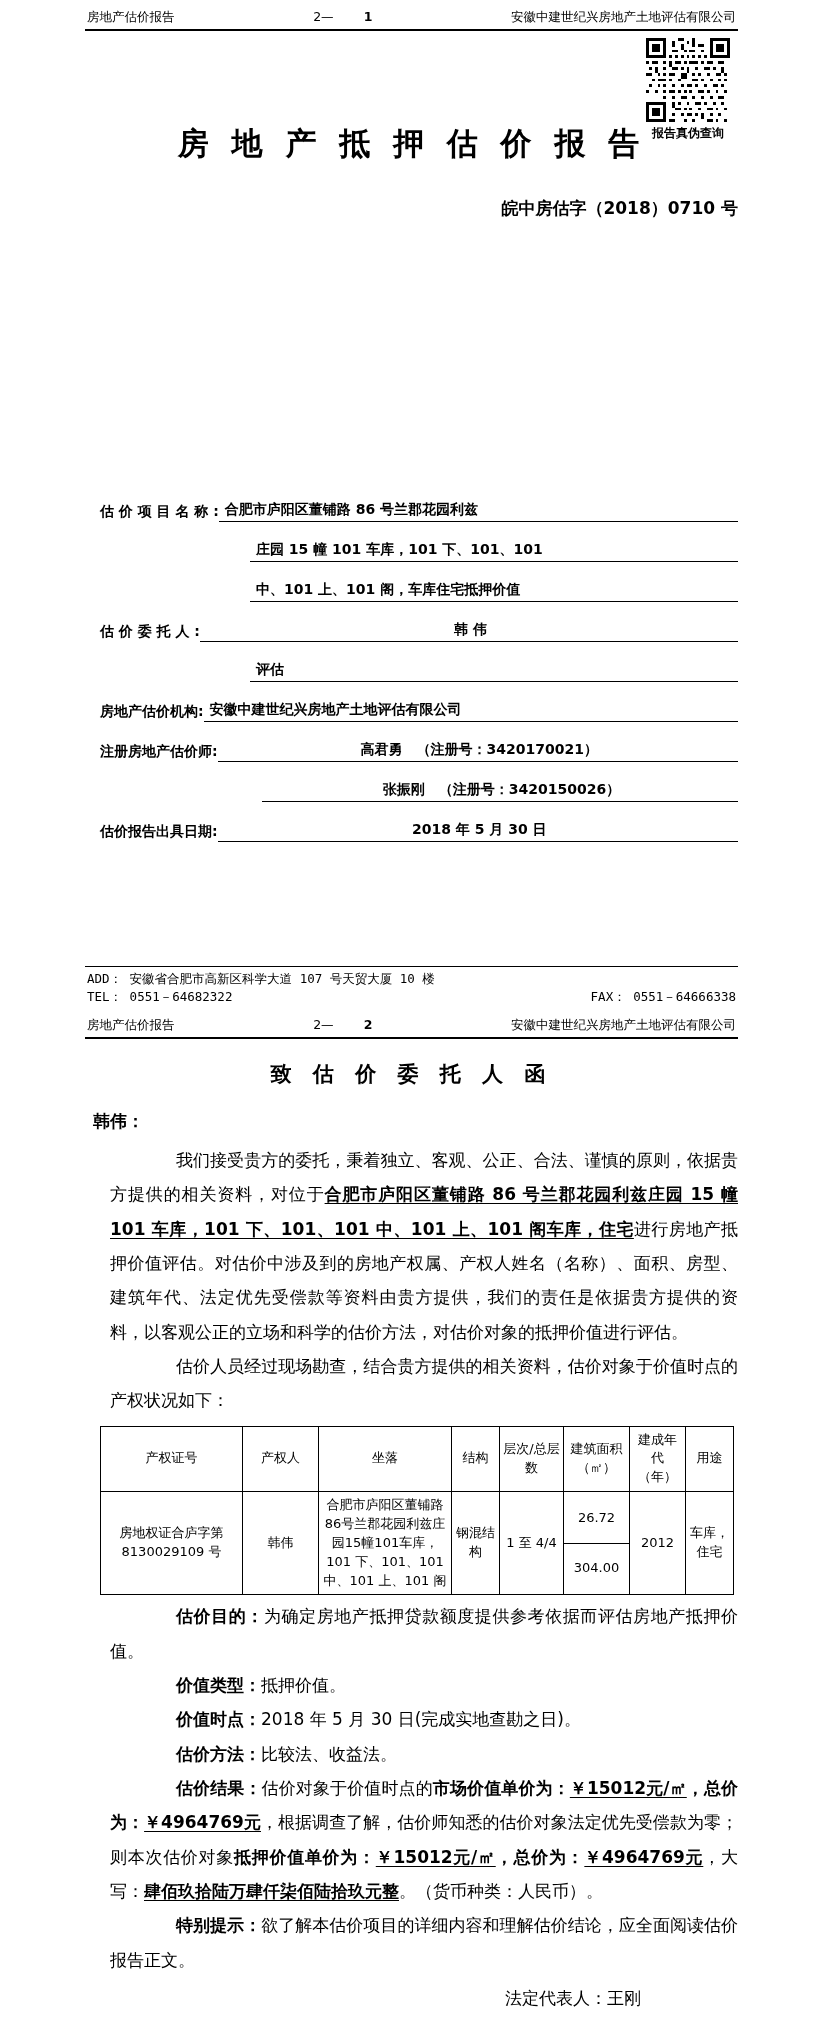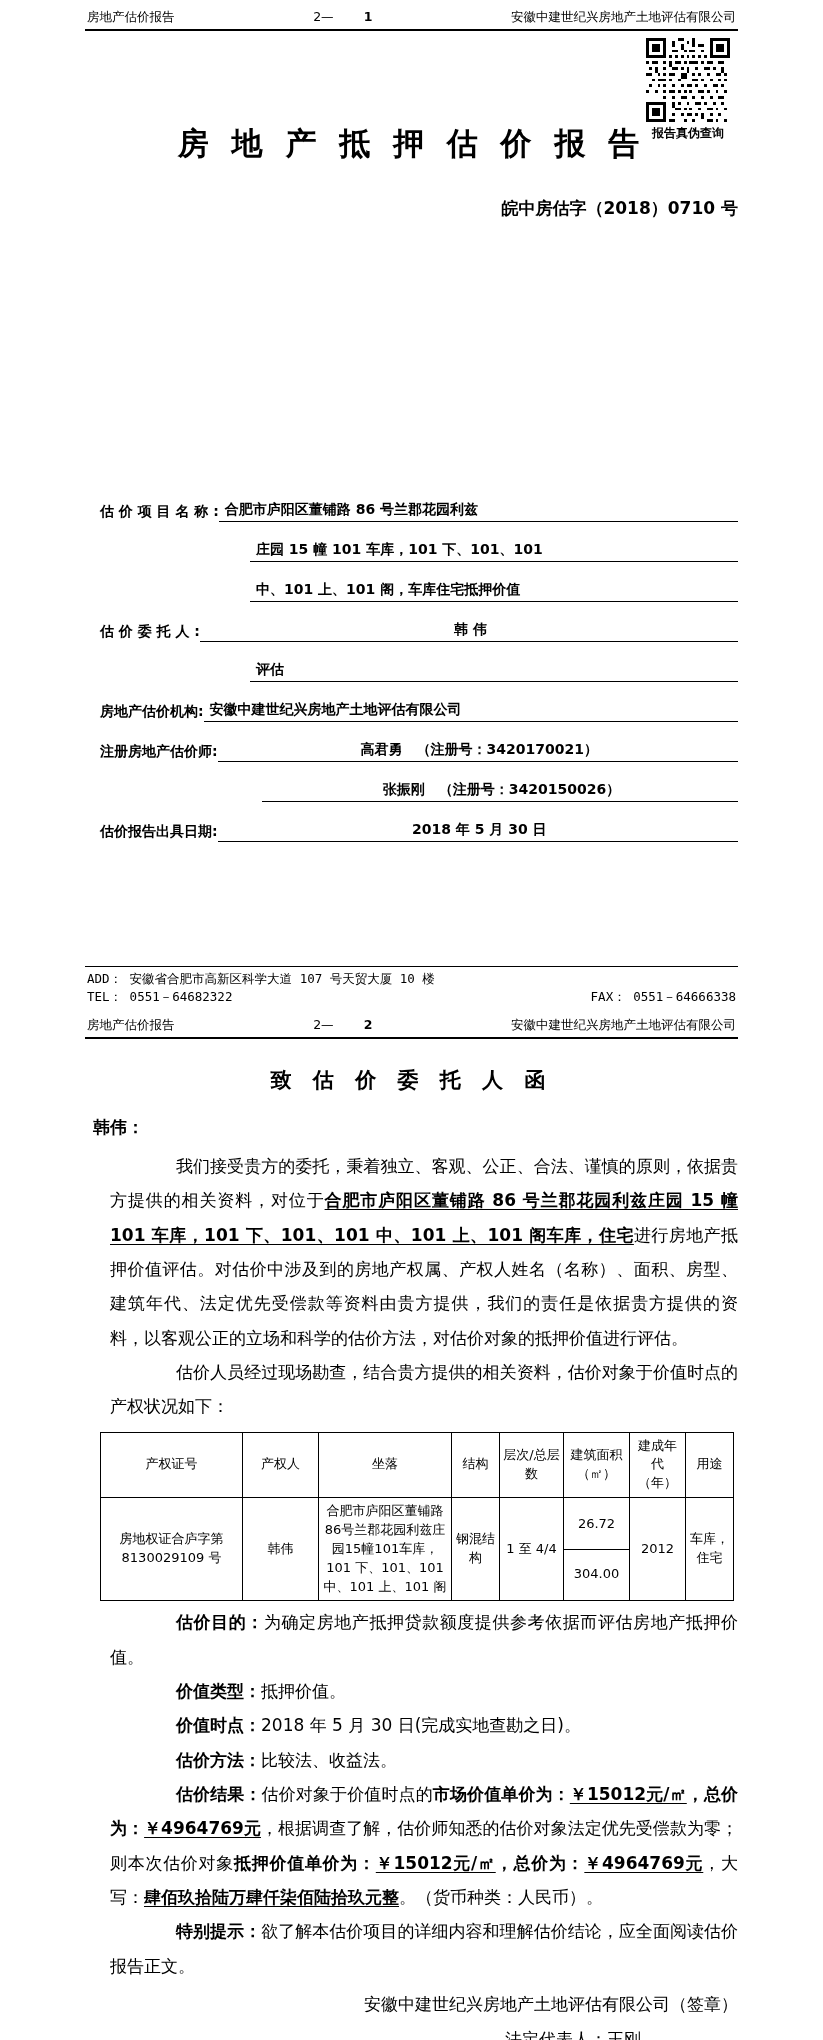--- a/index.html
+++ b/index.html
@@ -43,21 +43,21 @@
   .form-row{ display:flex; align-items:flex-end; height:40px; }
   .form-label{ font-weight:bold; white-space:nowrap; padding-bottom:1px; }
   .form-indent{ width:150px; flex-shrink:0; }
   .form-value{
     flex:1; border-bottom:1px solid #000; padding:0 3px 2px 6px;
     font-weight:bold; white-space:nowrap; overflow:hidden;
   }
   .form-value.vcenter{ text-align:center; }
 
   
-  .letter-title{ text-align:center; font-weight:bold; font-size:21px; letter-spacing:7px; margin-top:27px; }
+  .letter-title{ text-align:center; font-weight:bold; font-size:21px; letter-spacing:7px; margin-top:21px; }
   .salutation{ font-weight:bold; font-size:17px; margin:22px 0 0 8px; }
   .para{ font-size:17px; line-height:2.02; text-align:justify; margin-left:25px; }
   .ind{ text-indent:66px; }
   .b{ font-weight:bold; }
   .bu{ font-weight:bold; text-decoration:underline; text-underline-offset:3px; }
 
   table.prop{ border-collapse:collapse; margin:8px 0 4px 15px; width:633px; font-size:13px; table-layout:fixed; }
   table.prop th, table.prop td{ border:1px solid #000; text-align:center; vertical-align:middle; font-weight:normal; padding:4px 2px; line-height:1.45; }
   table.prop td.area-cell{ padding:0; }
   .area-top{ border-bottom:1px solid #000; padding:15px 0; }
@@ -326,20 +326,19 @@
     <p class="item-para"><span class="b">估价目的：</span><span>为确定房地产抵押贷款额度提供参考依据而评估房地产抵押价值。</span></p>
     <p class="item-para"><span class="b">价值类型：</span><span>抵押价值。</span></p>
     <p class="item-para"><span class="b">价值时点：</span><span>2018 年 5 月 30 日(完成实地查勘之日)。</span></p>
     <p class="item-para"><span class="b">估价方法：</span><span>比较法、收益法。</span></p>
 
     <p class="para ind"><span class="b">估价结果：</span><span>估价对象于价值时点的</span><span class="b">市场价值单价为：</span><span class="bu">￥15012元/㎡</span><span class="b">，总价为：</span><span class="bu">￥4964769元</span><span>，根据调查了解，估价师知悉的估价对象法定优先受偿款为零；则本次估价对象</span><span class="b">抵押价值单价为：</span><span class="bu">￥15012元/㎡</span><span class="b">，总价为：</span><span class="bu">￥4964769元</span><span>，大写：</span><span class="bu">肆佰玖拾陆万肆仟柒佰陆拾玖元整</span><span>。（货币种类：人民币）。</span></p>
 
     <p class="para ind"><span class="b">特别提示：</span><span>欲了解本估价项目的详细内容和理解估价结论，应全面阅读估价报告正文。</span></p>
 
     <div class="sig">
-      <div>安徽中建世纪兴房地产土地评估有限公司（签章）</div>
       <div class="sig-line2">法定代表人：王刚</div>
 
     </div>
 
   </section>
 
 </div>
 
 </body></html>

